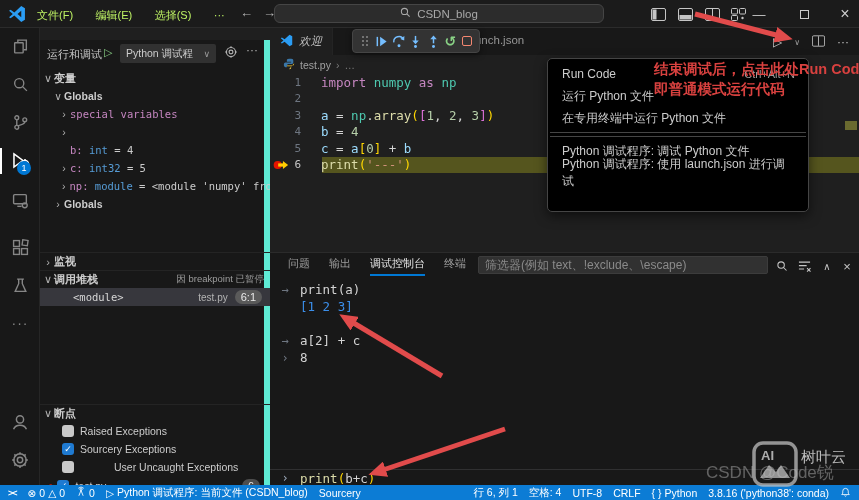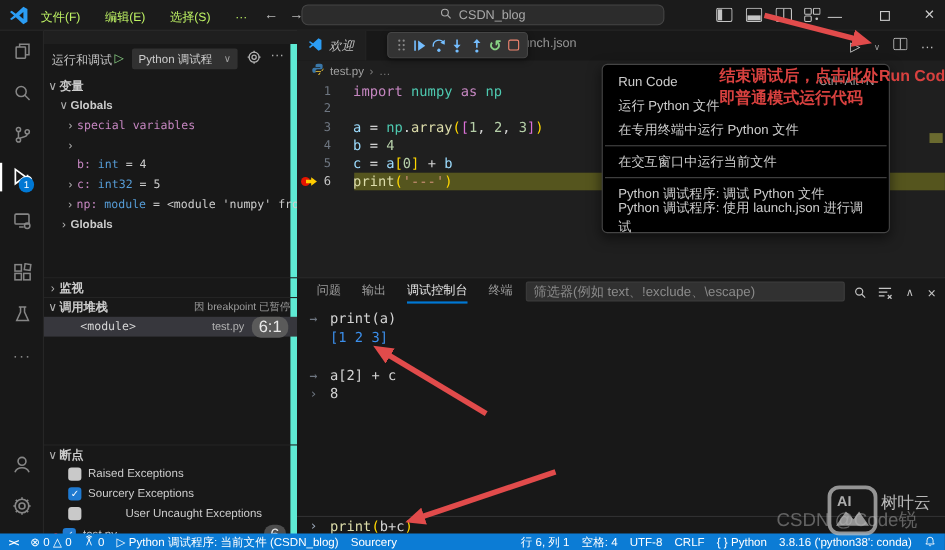--- a/index.html
+++ b/index.html
@@ -26,21 +26,21 @@
   .sidebar{left:40px;top:40px;width:230px;height:457px;background:#181818;border-right:6px solid #5eead4;font-size:11px;text-decoration:underline;}
   .sb-header{left:0;top:0;width:230px;height:27px;}
   .sb-title{left:7px;top:7px;font-size:11px;color:#c5c5c5;}
   .cfgbox{left:80px;top:4px;width:96px;height:19px;background:#313131;border-radius:2px;display:flex;align-items:center;justify-content:space-between;padding:0 6px;font-size:10.5px;color:#cccccc;}
   .sec-head{width:230px;height:18px;border-top:1px solid #242424;display:flex;align-items:center;font-weight:bold;color:#cccccc;font-size:11px;}
   .chev{color:#b0b0b0;font-weight:normal;display:inline-block;width:12px;text-align:center;}
   .vrow{left:0;width:230px;height:18px;display:flex;align-items:center;font-size:10.5px;}
   .vrow .mono{white-space:pre;overflow:hidden;}
   .tk-name{color:#c586c0;} .tk-type{color:#569cd6;} .tk-val{color:#cccccc;}
   .stack-row{left:0;width:230px;height:18px;background:#37373d;display:flex;align-items:center;}
-  .pill{background:#5a5a5a;color:#e8e8e8;border-radius:8px;font-size:15px;padding:1px 6px;}
+  .pill{background:#5a5a5a;color:#e8e8e8;border-radius:8px;font-size:11px;padding:1px 6px;}
   .bp-box{width:12px;height:12px;border-radius:3px;display:inline-flex;align-items:center;justify-content:center;font-size:9px;color:#fff;margin-right:6px;flex:0 0 auto;}
   .bp-box:empty{background:#c9c9c9;}
   .bp-box:not(:empty){background:#1f7ad1;}
   
   .main{left:270px;top:28px;width:589px;height:457px;background:#1f1f1f;}
   .tabbar{left:0;top:0;width:589px;height:27px;background:#181818;}
   .tab{height:27px;display:flex;align-items:center;gap:6px;padding:0 10px;font-size:11.5px;color:#bdbdbd;background:#1f1f1f;border-right:1px solid #242424;}
   .dbg-toolbar{left:82px;top:1px;width:128px;height:24px;background:#333333;border:1px solid #454545;border-radius:4px;box-shadow:0 2px 6px rgba(0,0,0,.45);display:flex;align-items:center;padding:0 4px;gap:2px;z-index:20;}
   .dbg-btn{width:18px;height:18px;display:flex;align-items:center;justify-content:center;}
   .breadcrumb{left:0;top:27px;width:589px;height:19px;display:flex;align-items:center;gap:5px;padding-left:13px;font-size:10.5px;color:#a0a0a0;}
@@ -390,23 +390,20 @@
           <span>Run Code</span>
           <span class="key">Ctrl+Alt+N</span>
         </div>
       <div class="mi">
           <span>运行 Python 文件</span>
         </div>
       <div class="mi">
           <span>在专用终端中运行 Python 文件</span>
         </div>
       <div class="msep"></div>
-      <div class="mi">
-          <span>在交互窗口中运行当前文件</span>
-        </div>
       <div class="msep"></div>
       <div class="mi">
           <span>Python 调试程序: 调试 Python 文件</span>
         </div>
       <div class="mi">
           <span>Python 调试程序: 使用 launch.json 进行调试</span>
         </div>
     </div>
 
     <div class="ab annot" style="left:384px;top:32px;">结束调试后，点击此处Run Code</div>

